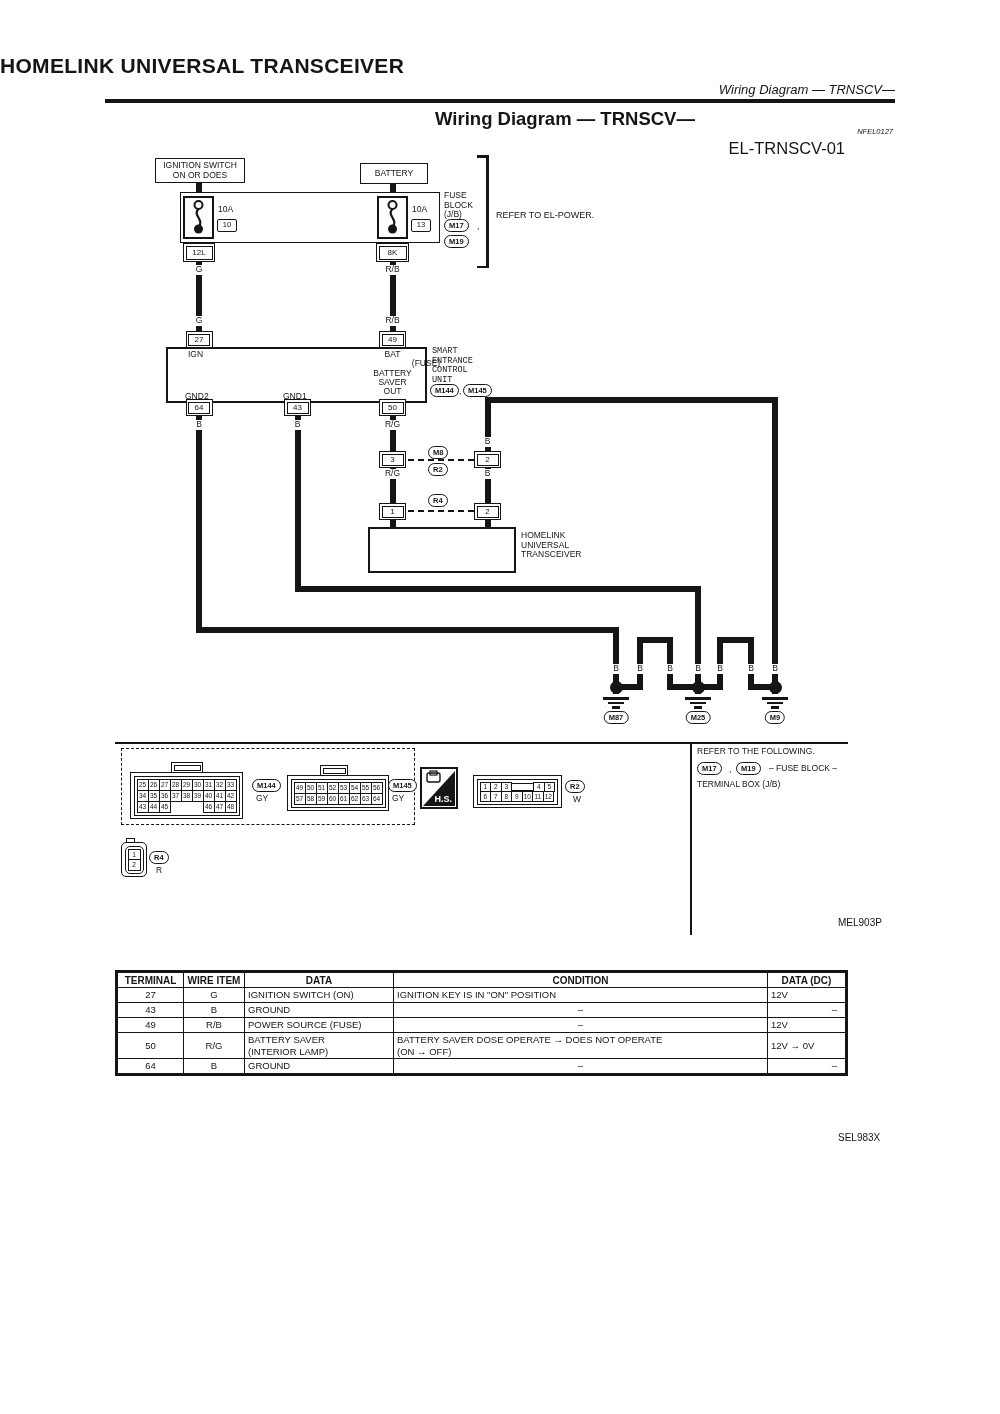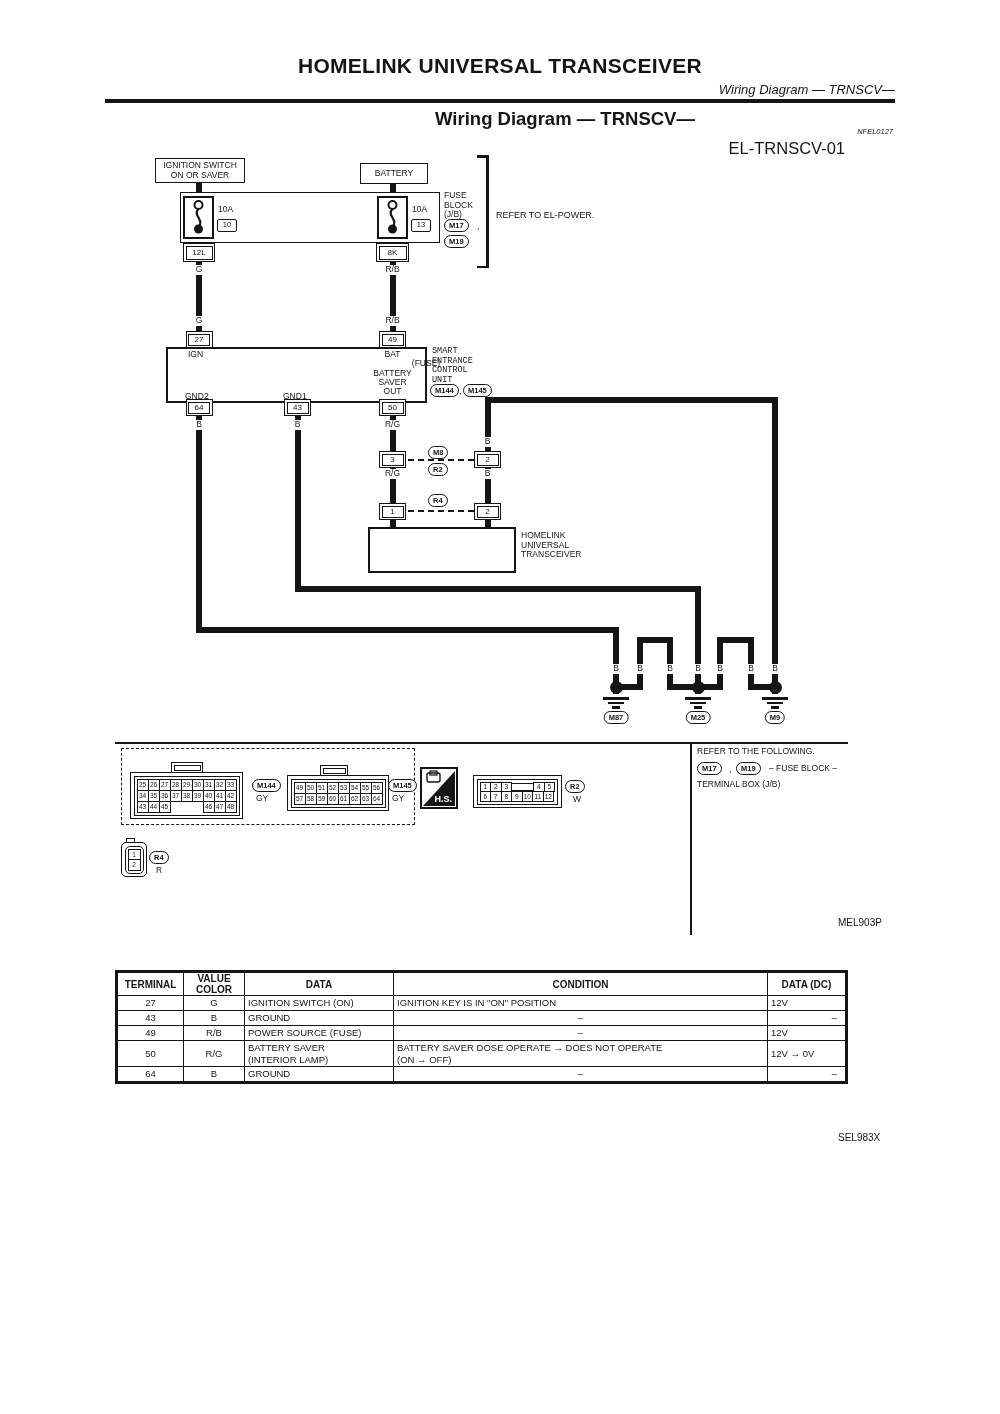--- a/index.html
+++ b/index.html
@@ -1,20 +1,20 @@
 <!DOCTYPE html>
 <html><head>
 <meta charset="utf-8">
 <style>
   html,body{margin:0;padding:0;background:#e8e8e8;}
   #canvas{position:relative;width:1000px;height:1414px;background:#fff;margin:0 auto;
           font-family:"Liberation Sans",sans-serif;color:#151515;overflow:hidden;}
   .abs{position:absolute;box-sizing:border-box;}
   
-  .h1{position:absolute;left:0;width:100%;top:54px;text-align:center;font-size:21px;font-weight:700;letter-spacing:.3px;}
+  .h1{position:absolute;left:0;width:100%;top:54px;text-align:left;font-size:21px;font-weight:700;letter-spacing:.3px;}
   .hsub{position:absolute;right:105px;top:82px;font-style:italic;font-size:13px;}
   .rule{position:absolute;left:105px;top:99px;width:790px;height:3.5px;background:#151515;}
   .h2{position:absolute;left:230px;width:670px;top:108px;text-align:center;font-size:18.5px;font-weight:700;}
   .nfel{position:absolute;right:107px;top:127px;font-size:7.5px;font-style:italic;}
   .elid{position:absolute;right:155px;top:139px;font-size:16.5px;}
   
   .w{position:absolute;background:#151515;}
   .lb{position:absolute;font-size:8.5px;line-height:1.12;white-space:nowrap;color:#151515;}
   .bg{background:#fff;padding:0 2px;}
   .cx{transform:translateX(-50%);}
@@ -62,21 +62,21 @@
 
   <div class="h1">HOMELINK UNIVERSAL TRANSCEIVER</div>
   <div class="hsub">Wiring Diagram — TRNSCV—</div>
   <div class="rule"></div>
   <div class="h2">Wiring Diagram — TRNSCV—</div>
   <div class="nfel">NFEL0127</div>
   <div class="elid">EL-TRNSCV-01</div>
 
   <div class="bx ctr" style="left:155px;top:158px;width:90px;height:25px;">
     <div>IGNITION SWITCH</div>
-    <div>ON OR SAVER</div>
+    <div>ON OR DOES</div>
   </div>
   <div class="bx ctr" style="left:360px;top:163px;width:68px;height:21px;">
     <div>BATTERY</div>
   </div>
   <div class="w" style="left:196px;top:183px;width:6px;height:9px;"></div>
   <div class="w" style="left:389.5px;top:184px;width:6px;height:8px;"></div>
 
   <div class="bx" style="left:180px;top:192px;width:260px;height:51px;"></div>
   <svg class="abs" style="left:183px;top:196px;" width="31" height="43" viewBox="0 0 31 43">
     <rect x="1" y="1" width="29" height="41" fill="#fff" stroke="#151515" stroke-width="2"></rect>
@@ -383,21 +383,21 @@
     <colgroup>
         <col style="width:67px">
         <col style="width:61px">
         <col style="width:149px">
         <col style="width:374px">
         <col style="width:79px">
       </colgroup>
     <thead>
       <tr>
         <th>TERMINAL</th>
-        <th>VALUE COLOR</th>
+        <th>WIRE ITEM</th>
         <th>DATA</th>
         <th>CONDITION</th>
         <th>DATA (DC)</th>
       </tr>
     </thead>
     <tbody id="ref-table-body">
         <tr>
           <td class="al-center">
             <div>27</div>
           </td>

